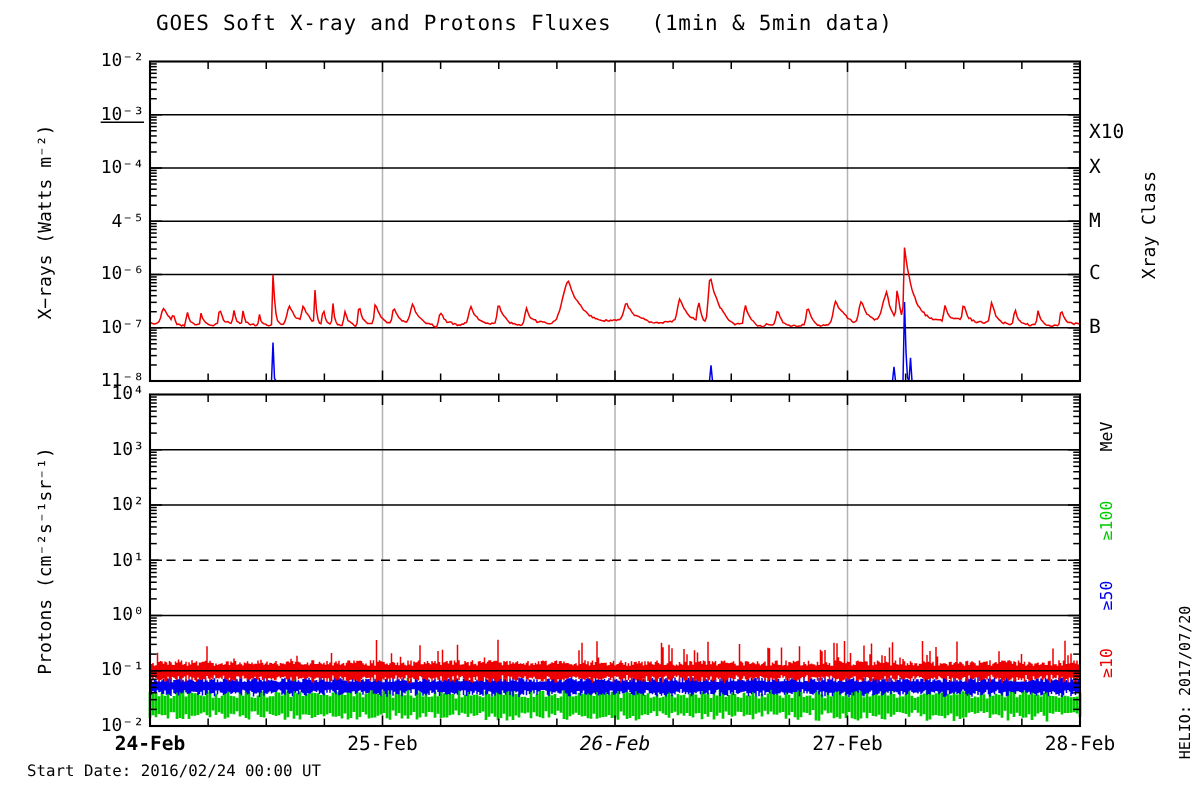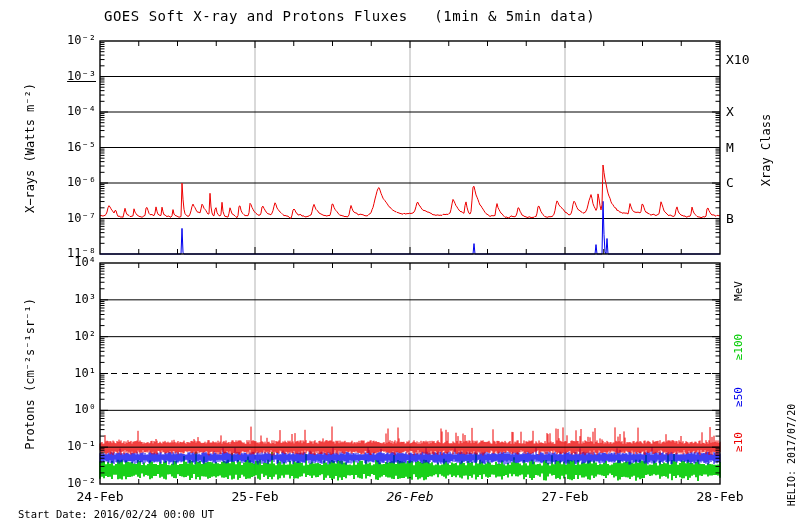--- a/index.html
+++ b/index.html
@@ -329,37 +329,37 @@
     </svg>
   <div class="chart-title">GOES Soft X-ray and Protons Fluxes   (1min &amp; 5min data)</div>
   <div class="vlabel ylabel-xray">X−rays (Watts m⁻²)</div>
   <div class="vlabel ylabel-proton">Protons (cm⁻²s⁻¹sr⁻¹)</div>
   <div class="vlabel xray-class-label">Xray Class</div>
   <div class="vlabel watermark">HELIO: 2017/07/20</div>
   <div class="footer">Start Date: 2016/02/24 00:00 UT</div>
 <div class="ytick" style="top: 34px;">10⁻²</div>
     <div class="ytick" style="top: 69.5px; text-decoration: underline;">10⁻³</div>
     <div class="ytick" style="top: 105px;">10⁻⁴</div>
-    <div class="ytick" style="top: 140.5px;">16⁻⁵</div>
+    <div class="ytick" style="top: 140.5px;">4⁻⁵</div>
     <div class="ytick" style="top: 176px;">10⁻⁶</div>
     <div class="ytick" style="top: 211.5px;">10⁻⁷</div>
     <div class="ytick" style="top: 247px;">11⁻⁸</div>
     <div class="ytick" style="top: 256px;">10⁴</div>
     <div class="ytick" style="top: 292.833px;">10³</div>
     <div class="ytick" style="top: 329.667px; text-align: right;">10²</div>
     <div class="ytick" style="top: 366.5px;">10¹</div>
     <div class="ytick" style="top: 403.333px;">10⁰</div>
     <div class="ytick" style="top: 440.167px;">10⁻¹</div>
     <div class="ytick" style="top: 477px;">10⁻²</div>
-    <div class="xtick" style="left: 100px;">24-Feb</div>
+    <div class="xtick" style="left: 100px; font-weight: bold;">24-Feb</div>
     <div class="xtick" style="left: 255px;">25-Feb</div>
     <div class="xtick" style="left: 410px; font-style: italic;">26-Feb</div>
     <div class="xtick" style="left: 565px;">27-Feb</div>
     <div class="xtick" style="left: 720px;">28-Feb</div>
-    <div class="classlab" style="top: 53px;">X10</div>
+    <div class="classlab" style="top: 82px;">X10</div>
     <div class="classlab" style="top: 105px;">X</div>
     <div class="classlab" style="top: 140.5px;">M</div>
     <div class="classlab" style="top: 176px;">C</div>
     <div class="classlab" style="top: 211.5px;">B</div>
     <div class="vlabel mevlab" style="left: 738px; top: 290.625px; color: rgb(0, 0, 0);">MeV</div>
     <div class="vlabel mevlab" style="left: 738px; top: 346.98px; color: rgb(0, 204, 0);">≥100</div>
     <div class="vlabel mevlab" style="left: 738px; top: 397.442px; color: rgb(0, 0, 238);">≥50</div>
     <div class="vlabel mevlab" style="left: 738px; top: 441.642px; color: rgb(238, 0, 0);">≥10</div>
   </div>
 

